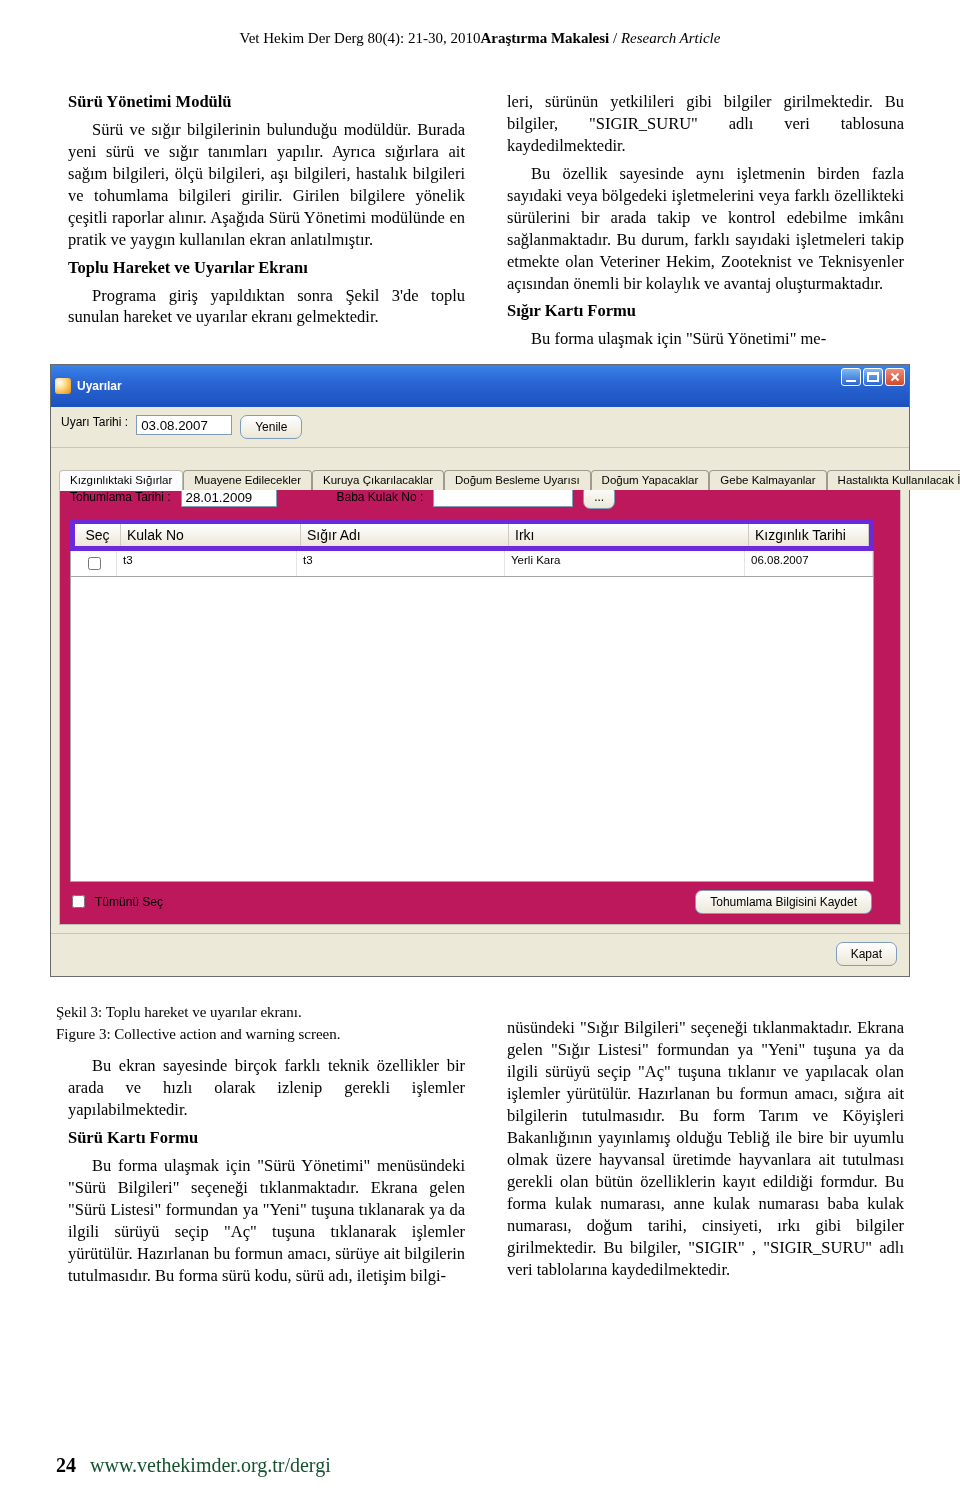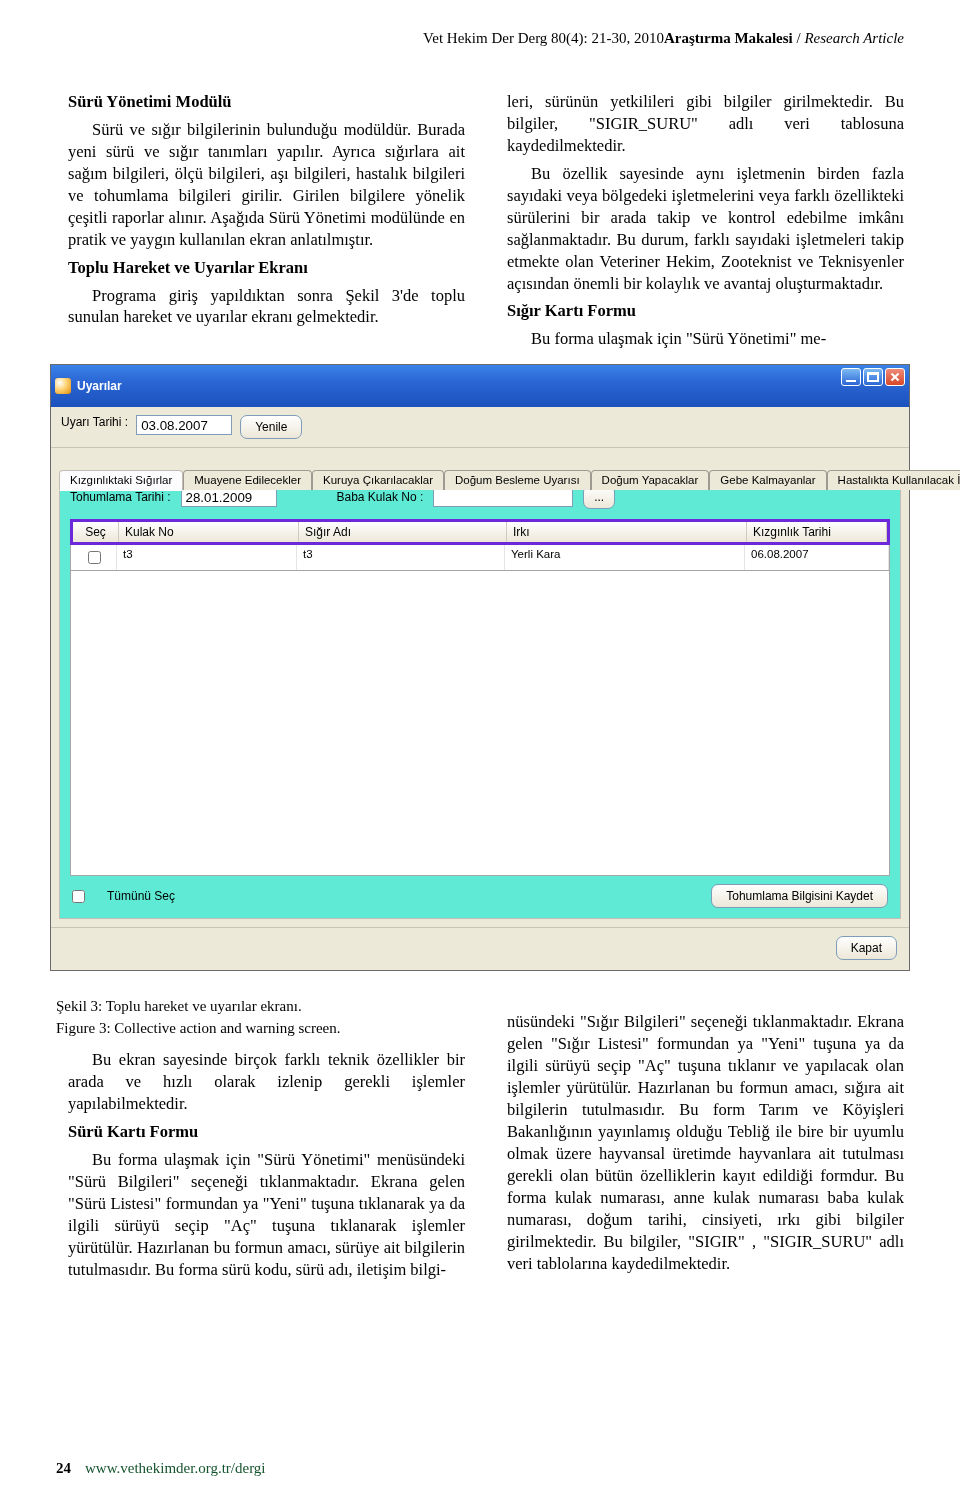--- a/index.html
+++ b/index.html
@@ -1,17 +1,17 @@
 <!DOCTYPE html>
 <html><head>
 <meta charset="utf-8">
 <style>
   html,body{margin:0;padding:0;background:#fff;font-family:"Times New Roman",Times,serif;color:#000}
   .page{width:960px;min-height:1499px;margin:0 auto;box-sizing:border-box;padding:30px 56px 28px 56px;position:relative}
-  .header-row{display:flex;justify-content:flex-end;font-size:15px;margin-bottom:44px}
+  .header-row{display:flex;justify-content:center;font-size:15px;margin-bottom:44px}
   .cols{display:flex;gap:30px;font-size:16.5px;line-height:1.33;text-align:justify}
   .col{flex:1;min-width:0}
   .col p{margin:0 0 6px 12px}
   .col p:last-child{margin-bottom:0}
   .indent{text-indent:24px}
   .h2{font-weight:bold;margin:6px 0 4px 0}
   .h3{font-weight:bold;margin:6px 0 4px 0}
   .scr{margin:14px -6px 0 -6px}
   .wnd{border:1px solid #6a6a6a;background:#ece9d8;font-family:Tahoma,Arial,sans-serif;font-size:12px;color:#000}
   .titlebar{display:flex;align-items:center;justify-content:flex-start;height:42px;background:linear-gradient(180deg,#3a83e8 0%,#2a66d4 40%,#1b51bd 100%);color:#fff;font-weight:bold;padding:0 6px 0 4px;position:relative}
@@ -25,39 +25,39 @@
   .winbtns .x::before{left:4px;top:7px;right:4px;height:2px;transform:rotate(45deg)}
   .winbtns .x::after{left:4px;top:7px;right:4px;height:2px;transform:rotate(-45deg)}
   .toolbar{display:flex;align-items:flex-start;gap:8px;padding:8px 10px;border-bottom:1px solid #c7c5b6}
   .lbl{white-space:nowrap}
   .tinput{height:20px;border:1px solid #7f9db9;background:#fff;padding:1px 4px;min-width:90px;box-sizing:border-box}
   .btn{height:22px;border:1px solid #7f9db9;background:linear-gradient(180deg,#fff,#ece7d8);border-radius:7px;padding:0 14px;display:inline-flex;align-items:center;cursor:default}
   .btn-sm{padding:0 4px;min-width:22px;justify-content:center}
   .tabs{display:flex;gap:0;padding:6px 8px 0 8px;background:#ece9d8}
   .tab{padding:3px 10px 4px 10px;border:1px solid #9e9a91;border-bottom:none;background:#ece9d8;border-top-left-radius:4px;border-top-right-radius:4px;margin-right:0;font-size:11.5px;white-space:nowrap;position:relative;top:16px}
   .tab.active{background:#fcfcfe;z-index:2;border-color:#c0bdb4;border-bottom:1px solid #fcfcfe;margin-bottom:-1px}
-  .tabpanel{margin:0 8px 8px 8px;border:1px solid #c0bdb4;background:#5eead4;padding:10px 10px 10px 10px}
+  .tabpanel{margin:0 8px 8px 8px;border:1px solid #c0bdb4;background:#be185d;padding:10px 26px 10px 10px}
   .filterrow{display:flex;align-items:center;gap:10px;margin-bottom:10px}
-  .gridhead{display:flex;border:3px solid #6d28d9;font-size:12px}
+  .gridhead{display:flex;border:5px solid #6d28d9;font-size:14px}
   .gridhead div{background:linear-gradient(180deg,#fff,#ece7d8);border-right:1px solid #cfcbc0;padding:3px 6px;box-sizing:border-box}
   .gridrow{display:flex;border:1px solid #a6a6a6;border-top:none;background:#fff}
   .gridrow div{border-right:1px solid #e5e5e5;padding:3px 6px;box-sizing:border-box;font-size:11.5px;min-height:20px}
   .gridbody{border:1px solid #a6a6a6;border-top:none;background:#fff;height:304px}
   .col-sec{width:46px;text-align:center}
   .col-w1{width:180px}
   .col-w2{width:208px}
   .col-w3{width:240px}
   .col-w4{flex:1}
   .panel-bottom{display:flex;justify-content:space-between;align-items:center;margin-top:8px;padding:0 2px}
-  .chk{display:inline-flex;align-items:flex-end;gap:22px}
+  .chk{display:inline-flex;align-items:flex-start;gap:10px}
   .chk input{margin:0}
   .footer-bar{display:flex;justify-content:flex-end;padding:8px 12px 10px 12px;border-top:1px solid #c7c5b6}
   .caption{font-size:15px;margin-top:22px}
   .caption-en{font-size:15px;margin-top:2px;margin-bottom:10px}
-  .footer{position:absolute;left:56px;right:56px;bottom:22px;font-size:15px;display:flex;align-items:center;gap:14px}
+  .footer{position:absolute;left:56px;right:56px;bottom:22px;font-size:20px;display:flex;align-items:center;gap:14px}
   .footer .pg{font-weight:bold}
   .footer .url{color:#14532d}
 </style>
 </head>
 <body>
 
 <div class="page">
 
   <div class="header-row">
     <span>Vet Hekim Der Derg 80(4): 21-30, 2010</span>

